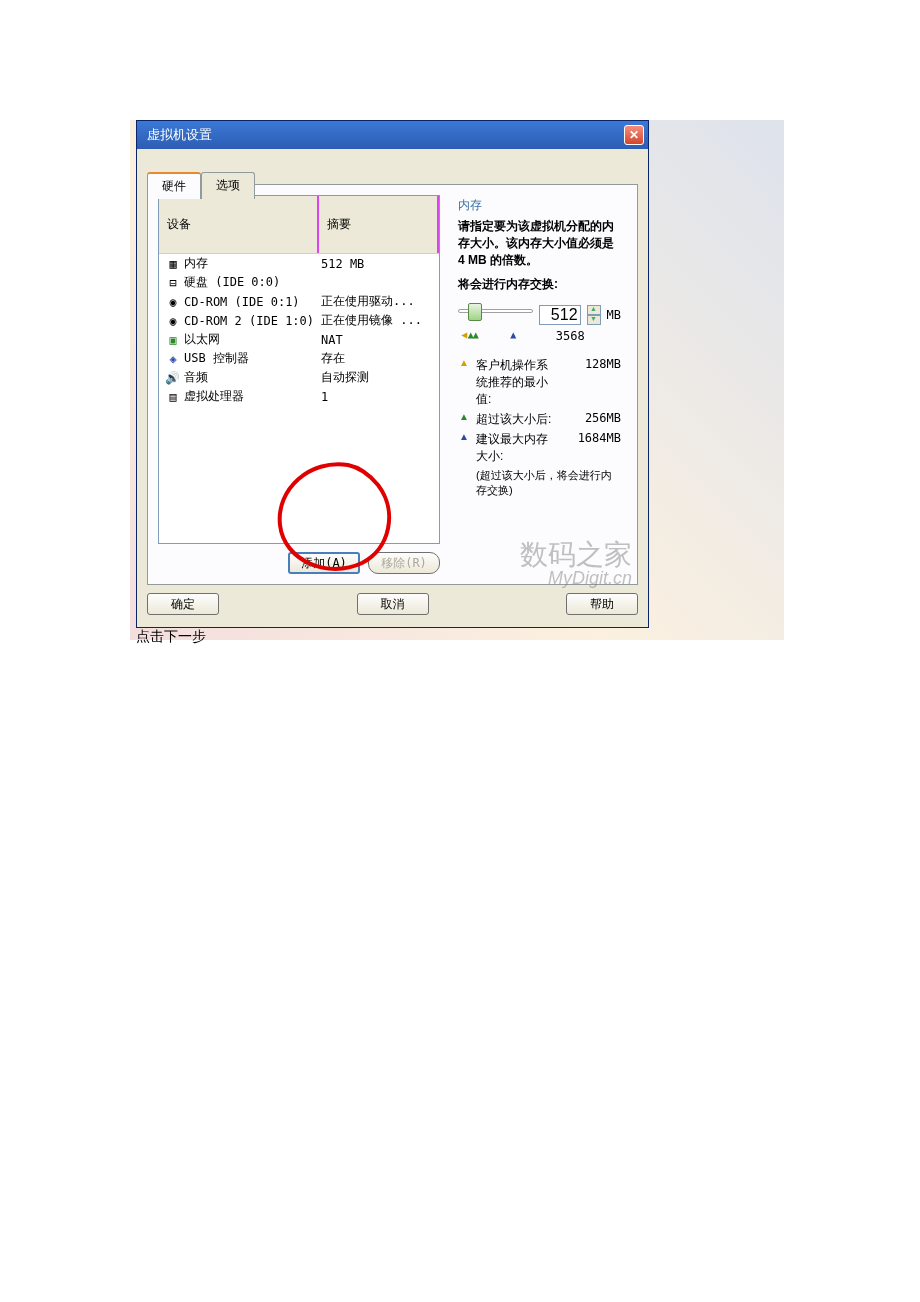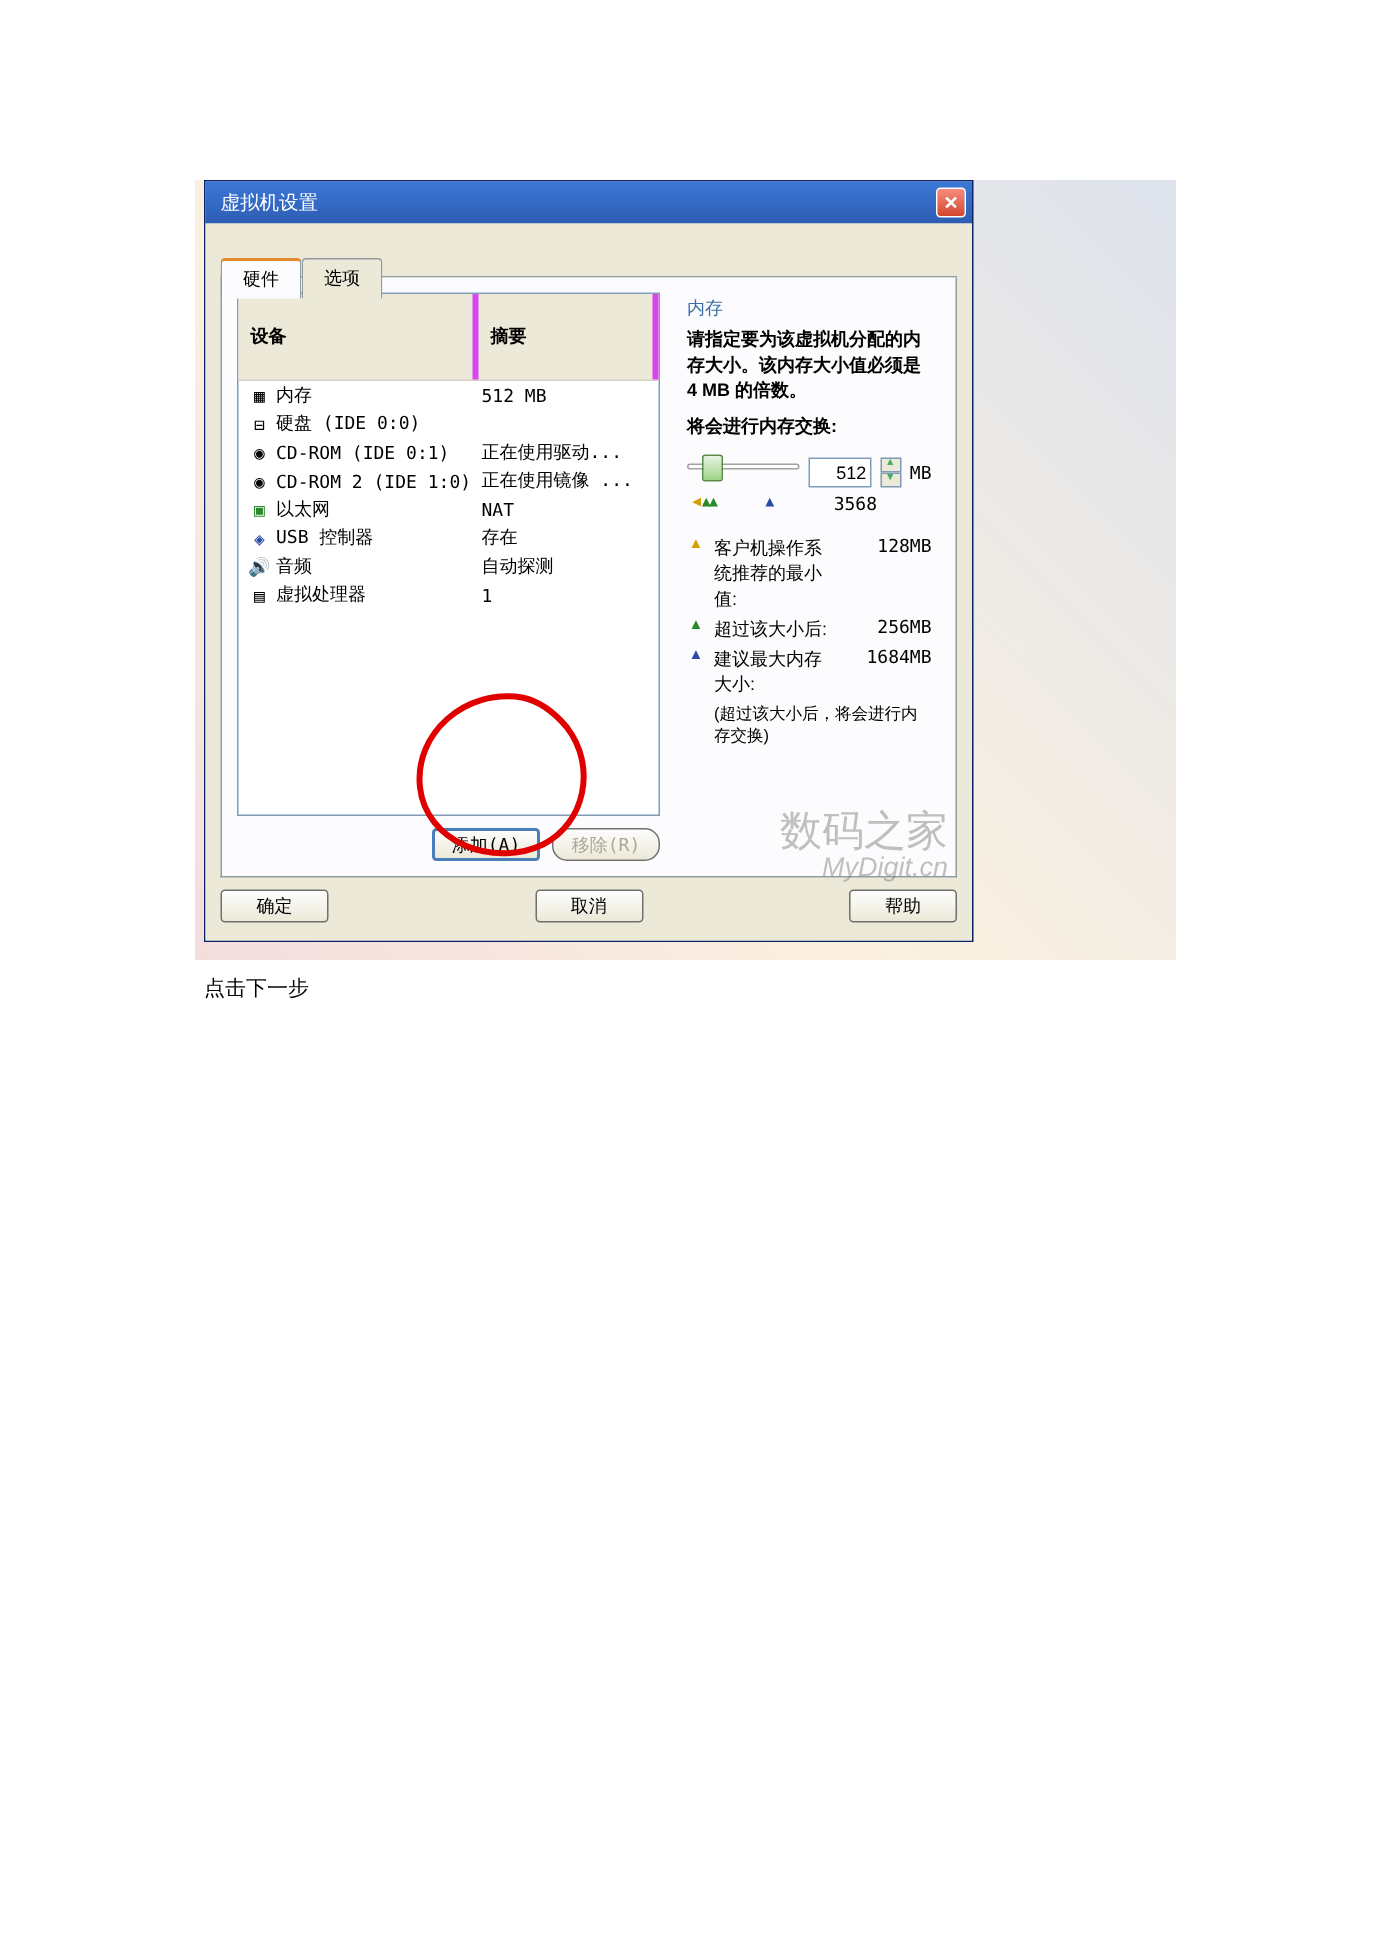--- a/index.html
+++ b/index.html
@@ -9,40 +9,40 @@
     .titlebar-title { flex: 1; }
     .close-btn { width: 20px; height: 20px; background: linear-gradient(to bottom, #f68d7e, #d4462d); border: 1px solid #fff; border-radius: 3px; display: flex; align-items: center; justify-content: center; color: #fff; font-weight: bold; font-size: 12px; cursor: pointer; }
     .dialog-body { background: #ece9d8; padding: 8px 10px 12px 10px; }
     .tab-strip { display: flex; border-bottom: 1px solid #919b9c; margin-bottom: 0; }
     .tab { padding: 4px 14px; border: 1px solid #919b9c; border-bottom: none; background: #ece9d8; position: relative; top: 15px; border-top-left-radius: 3px; border-top-right-radius: 3px; cursor: pointer; }
     .tab.active { background: #fcfcfe; border-top: 2px solid #e68b2c; }
     .tab-content { background: #fcfcfe; border: 1px solid #919b9c; border-top: none; padding: 10px; display: flex; height: 400px; gap: 12px; }
     .left-pane { flex: 0 0 282px; display: flex; flex-direction: column; }
     .device-list { border: 1px solid #7f9db9; background: #fff; flex: 1; }
     .list-header { display: flex; background: #ece9d8; border-bottom: 1px solid #d4d0c8; }
-    .list-header .col { padding: 20px 8px; border-right: 4px solid #d946ef; font-weight: bold; }
+    .list-header .col { padding: 20px 8px; border-right: 2px solid #d946ef; font-weight: normal; }
     .col-device { flex: 0 0 160px; }
     .col-summary { flex: 1; }
     .list-row { display: flex; padding: 1px 0; font-family: "SimSun", monospace; font-size: 12px; }
     .list-row .rc { display: flex; align-items: center; gap: 3px; }
     .rc.col-device { padding-left: 6px; }
     .rc.col-summary { padding-left: 2px; }
     .dev-icon { width: 16px; height: 14px; display: inline-flex; align-items: center; justify-content: center; font-size: 12px; }
     .btn-row { display: flex; justify-content: flex-end; gap: 8px; margin-top: 8px; }
     .winbtn { min-width: 72px; height: 22px; border: 1px solid #707070; background: linear-gradient(to bottom, #fdfdfd, #ece9d8); border-radius: 3px; font-size: 12px; cursor: pointer; font-family: "SimSun", monospace; }
     .winbtn.default-btn { border: 2px solid #4a7ebb; padding: 0 2px; }
     .winbtn:disabled { color: #aca899; cursor: default; border-radius: 10px; }
     .right-pane { flex: 1; padding: 2px 6px; }
     .section-title { color: #3a6ea5; font-weight: normal; margin-bottom: 4px; }
     .desc-text { font-size: 12px; margin-bottom: 8px; line-height: 1.4; font-weight: bold; }
     .slider-row { display: flex; align-items: center; gap: 6px; margin-top: 8px; }
     .slider-track-wrap { flex: 1; position: relative; height: 28px; }
     .slider-track { position: absolute; top: 8px; left: 0; right: 0; height: 4px; background: #fff; border: 1px solid #a0a0a0; border-radius: 2px; }
     .slider-thumb { position: absolute; top: 2px; left: 14%; width: 14px; height: 18px; background: linear-gradient(to bottom, #e8f4e2, #9ed486); border: 1px solid #5a8a4a; border-radius: 2px; }
-    .spin { width: 42px; height: 20px; border: 1px solid #7f9db9; background: #fff; text-align: right; padding: 0 2px; font-size: 12px; font-family: inherit; }
+    .spin { width: 42px; height: 20px; border: 1px solid #7f9db9; background: #fff; text-align: right; padding: 0 2px; font-size: 16px; font-family: inherit; }
     .spin-btns-col { display: flex; flex-direction: column; width: 14px; }
     .spin-btn { height: 10px; border: 1px solid #7f9db9; background: #ece9d8; font-size: 7px; line-height: 6px; text-align: center; cursor: pointer; color: #4a6; }
     .unit-lbl { font-family: "SimSun", monospace; }
     .markers-row { position: relative; height: 18px; margin-top: 0; font-size: 11px; font-family: "SimSun", monospace; }
     .marker { position: absolute; font-size: 10px; }
     .marker.t-yellow { color: #d4a000; }
     .marker.t-green { color: #2a8a2a; }
     .marker.t-blue { color: #2a4aa8; }
     .marker-label-max { position: absolute; left: 60%; top: 0; font-size: 12px; }
     .legend { margin-top: 10px; font-size: 12px; }
@@ -51,21 +51,21 @@
     .tri.yellow { color: #d4a000; }
     .tri.green { color: #2a8a2a; }
     .tri.blue { color: #2a4aa8; }
     .legend-text { flex: 1; }
     .legend-val { width: 56px; text-align: right; font-family: "SimSun", monospace; }
     .legend-note { font-size: 11px; margin-left: 18px; }
     .dialog-footer { display: flex; justify-content: space-between; gap: 8px; padding: 8px 0 0 0; position: relative; }
     .watermark { position: absolute; right: 6px; top: -44px; font-family: "STXingkai", "KaiTi", serif; color: rgba(100,100,100,0.4); font-size: 28px; line-height: 1; text-align: right; pointer-events: none; }
     .watermark-sub { font-family: "Tahoma", sans-serif; font-size: 18px; font-style: italic; }
     .red-circle { position: absolute; left: 270px; top: 461px; width: 128px; height: 114px; pointer-events: none; }
-    .instruction { position: absolute; left: 136px; top: 650px; font-size: 14px; font-family: "SimSun", sans-serif; }
+    .instruction { position: absolute; left: 136px; top: 628px; font-size: 14px; font-family: "SimSun", sans-serif; }
     .bg-deco { position: absolute; top: 120px; left: 130px; width: 654px; height: 520px; background: linear-gradient(45deg, #b02020 0%, #e8a030 40%, #204080 100%); opacity: 0.15; z-index: -1; }
   </style>
 </head>
 <body>
 
 <div class="bg-deco"></div>
 
 <div class="dialog-wrap">
   <div class="titlebar">
     <span class="titlebar-title">虚拟机设置</span>

